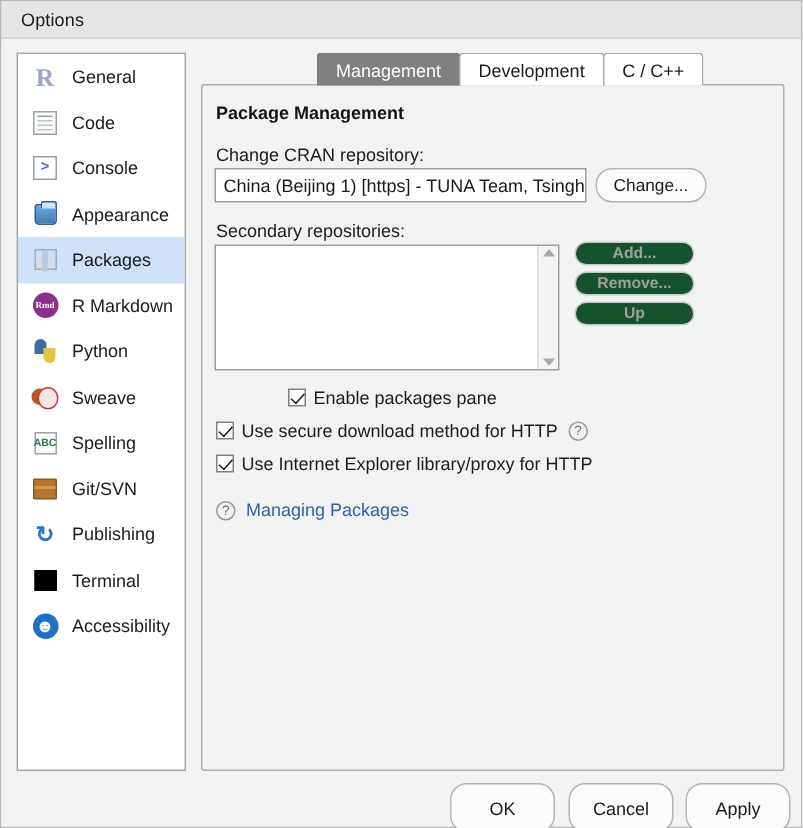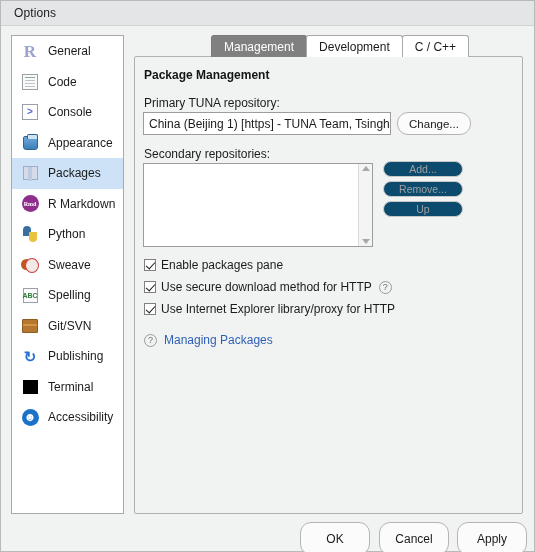--- a/index.html
+++ b/index.html
@@ -165,21 +165,21 @@
   .btn {
     background: #fbfbfb;
     border: 1px solid #b4b4b4;
     border-radius: 11px;
     font-size: 11.5px;
     color: #1b1b1b;
     display: flex; align-items: center; justify-content: center;
     cursor: default;
     white-space: nowrap;
   }
-  .btn.disabled { color: #a0a0a0; background:#0c4a6e; border-color:#c8c8c8; }
+  .btn.disabled { color: #a0a0a0; background:#14532d; border-color:#c8c8c8;font-weight:bold; }
 
   #change-btn {
     position: absolute;
     left: 262px; top: 55px;
     width: 74px; height: 23px;
   }
 
   #sec-label { position: absolute; left: 9px; top: 90px; }
 
   #sec-list {
@@ -238,21 +238,21 @@
     content: "";
     position: absolute;
     left: 3px; top: 0px;
     width: 4px; height: 8px;
     border: solid #1b1b1b;
     border-width: 0 1.6px 1.6px 0;
     transform: rotate(42deg);
   }
   .chk-row .lbl { font-size: 12px; color: #1b1b1b; white-space: nowrap; }
 
-  #chk1 { top: 200px; }
+  #chk1 { top: 200px; margin-left: 48px; }
   #chk2 { top: 222px; }
   #chk3 { top: 244px; }
 
   .help-icon {
     width: 13px; height: 13px;
     border-radius: 50%;
     border: 1px solid #9a9a9a;
     color: #6e6e6e;
     font-size: 9px;
     display: flex; align-items: center; justify-content: center;
@@ -384,21 +384,21 @@
     <div id="tabstrip">
         <div class="tab active">Management</div>
         <div class="tab">Development</div>
         <div class="tab">C / C++</div>
       </div>
 
     <div id="content">
 
       <div class="section-title">Package Management</div>
 
-      <div class="field-label" id="cran-label">Primary TUNA repository:</div>
+      <div class="field-label" id="cran-label">Change CRAN repository:</div>
 
       <div id="cran-input">China (Beijing 1) [https] - TUNA Team, Tsingh</div>
 
       <div class="btn" id="change-btn">Change...</div>
 
       <div class="field-label" id="sec-label">Secondary repositories:</div>
 
       <div id="sec-list">
         <div id="sec-scroll">
           <span class="sb-arrow up"></span>

